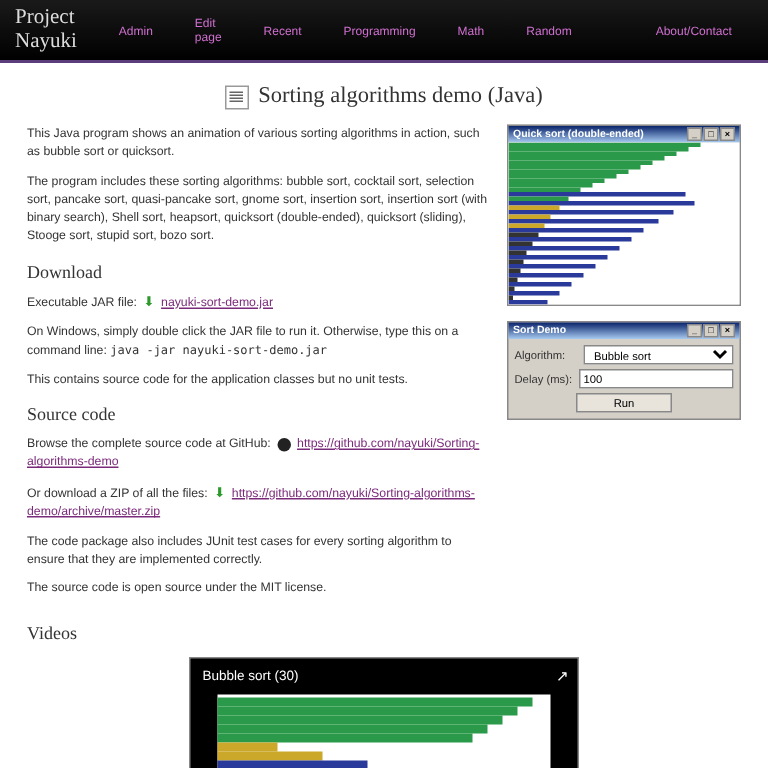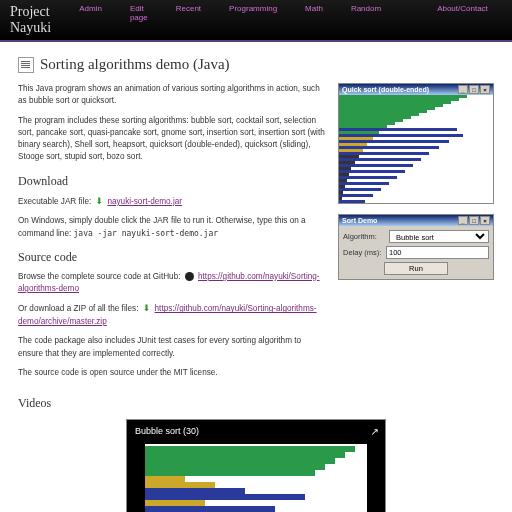--- a/index.html
+++ b/index.html
@@ -1,22 +1,22 @@
 <!DOCTYPE html>
 <html><head>
 <meta charset="utf-8">
 <style>
 *{margin:0;padding:0;box-sizing:border-box}
 body{font-family:Verdana,Helvetica,sans-serif;font-size:8.5px;color:#333;background:#fff;width:512px}
-.topbar{background:linear-gradient(#1a1a1a,#000);border-bottom:2px solid #5a3d7a;display:flex;padding:4px 10px;gap:28px}
+.topbar{background:linear-gradient(#1a1a1a,#000);border-bottom:2px solid #5a3d7a;display:flex;align-items:center;padding:4px 10px;gap:28px}
 .brand{color:#ddd;font-family:Georgia,serif;font-size:14px;font-weight:normal}
 .nav-link{color:#d070d0;font-size:8px;text-decoration:none}
 .nav-gap{flex:1}
 .content{padding:14px 18px}
-h1{font-family:Georgia,serif;font-weight:normal;font-size:15px;text-align:center;margin-bottom:10px;display:flex;align-items:center;gap:6px}
+h1{font-family:Georgia,serif;font-weight:normal;font-size:15px;text-align:center;margin-bottom:10px;display:flex;align-items:center;justify-content:center;gap:6px}
 .title-icon{width:16px;height:16px;border:1px solid #999;display:inline-block;position:relative;background:#fff}
 .title-icon::before{content:"";position:absolute;left:2px;top:3px;width:9px;height:1px;background:#666;box-shadow:0 2px 0 #666,0 4px 0 #666,0 6px 0 #666}
 .two-col{display:flex;gap:12px}
 .main{flex:1}
 .aside{width:156px}
 p{line-height:1.5;margin-bottom:7px;font-size:8.2px}
 h2{font-family:Georgia,serif;font-weight:normal;font-size:12px;margin:10px 0 6px}
 a{color:#7a2a7a;text-decoration:underline}
 code{font-family:Consolas,monospace;font-size:8px}
 .dl-icon{color:#2a9a2a;font-size:9px;display:inline-block;margin:0 2px}
@@ -68,20 +68,21 @@
 
       <h2>Download</h2>
       <p>
         <span>Executable JAR file: </span>
         <span class="dl-icon">⬇</span>
         <a>nayuki-sort-demo.jar</a>
       </p>
       <p>
         <span>On Windows, simply double click the JAR file to run it. Otherwise, type this on a command line: </span><code>java -jar nayuki-sort-demo.jar</code>
       </p>
+      <p>This contains source code for the application classes but no unit tests.</p>
 
       <h2>Source code</h2>
       <p>
         <span>Browse the complete source code at GitHub: </span>
         <span class="gh-icon"></span>
         <a>https://github.com/nayuki/Sorting-algorithms-demo</a>
       </p>
       <p>
         <span>Or download a ZIP of all the files: </span>
         <span class="dl-icon">⬇</span>

